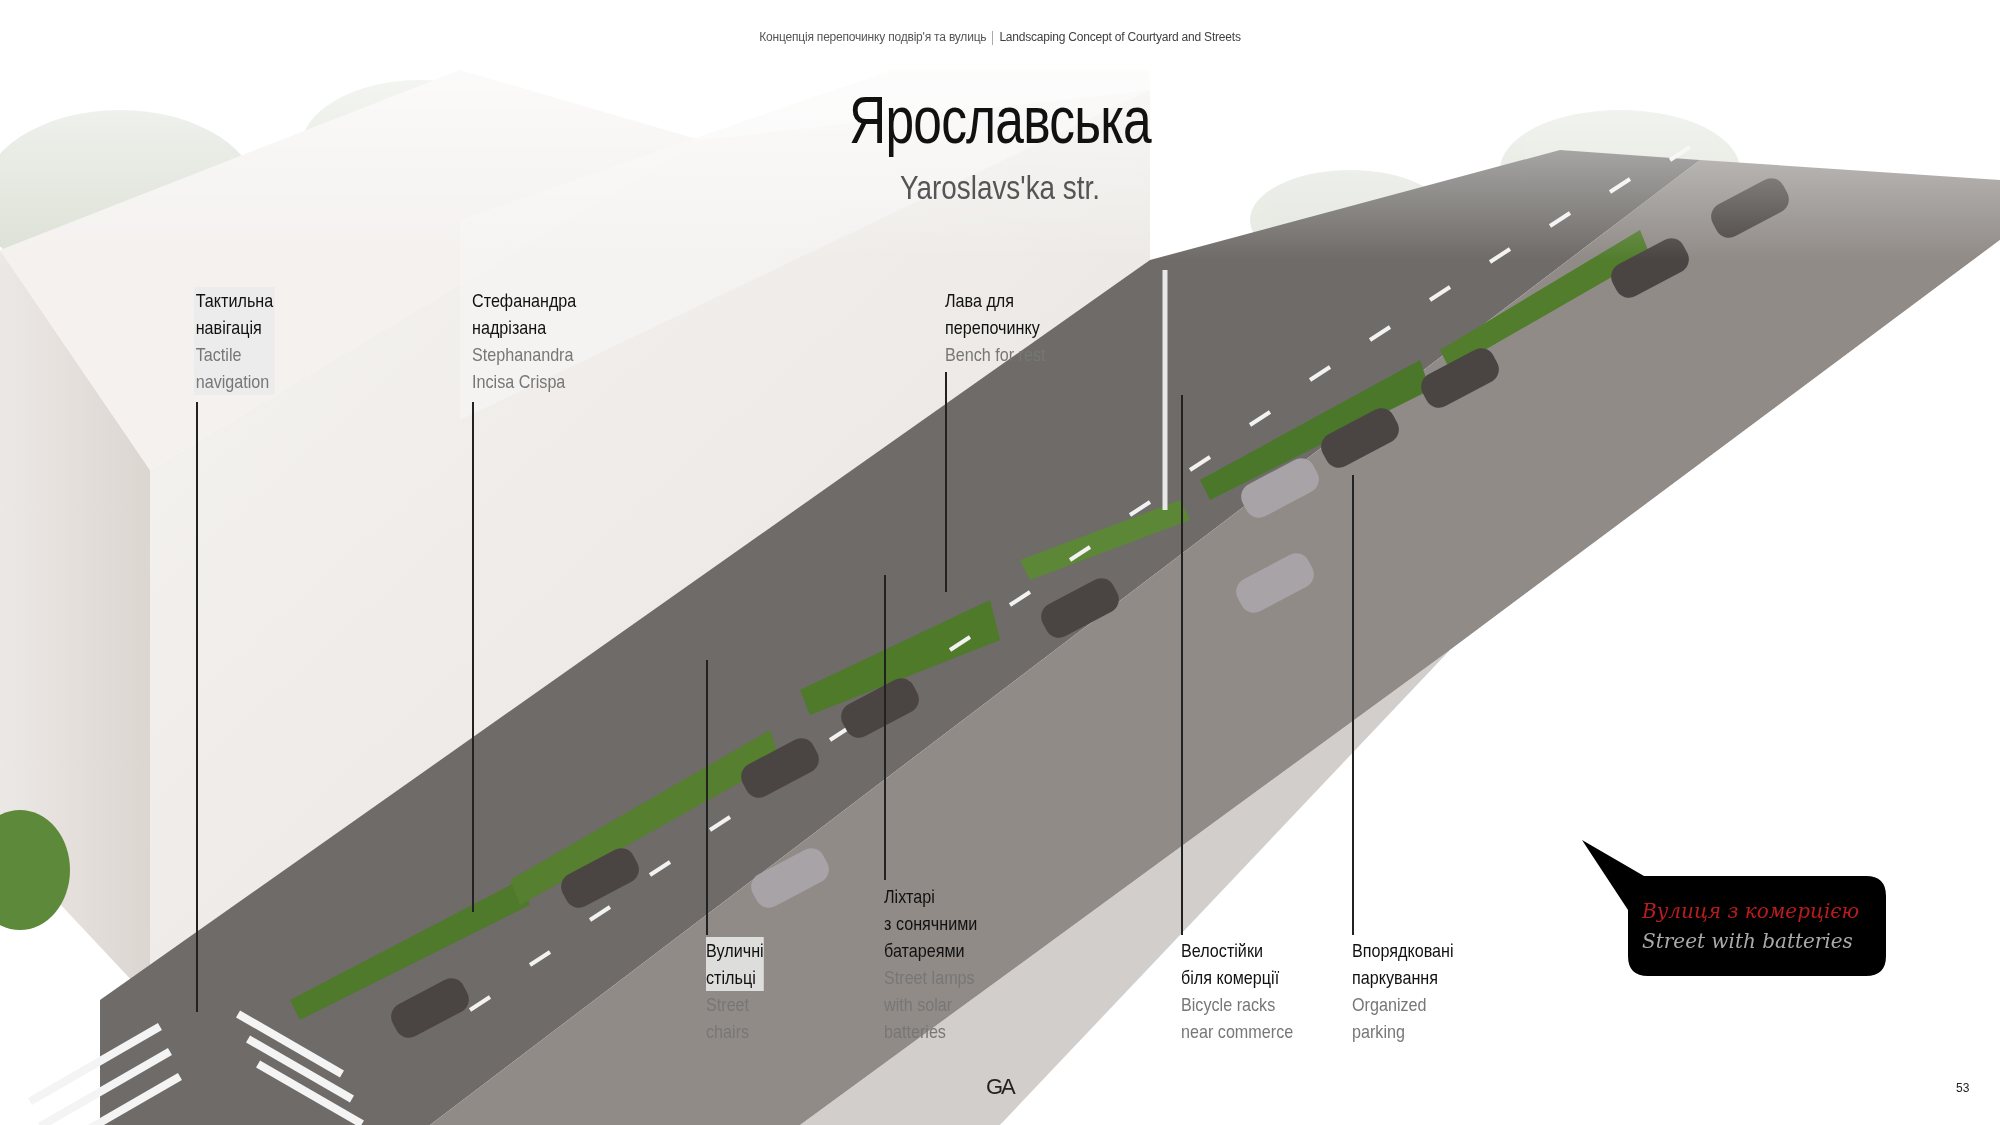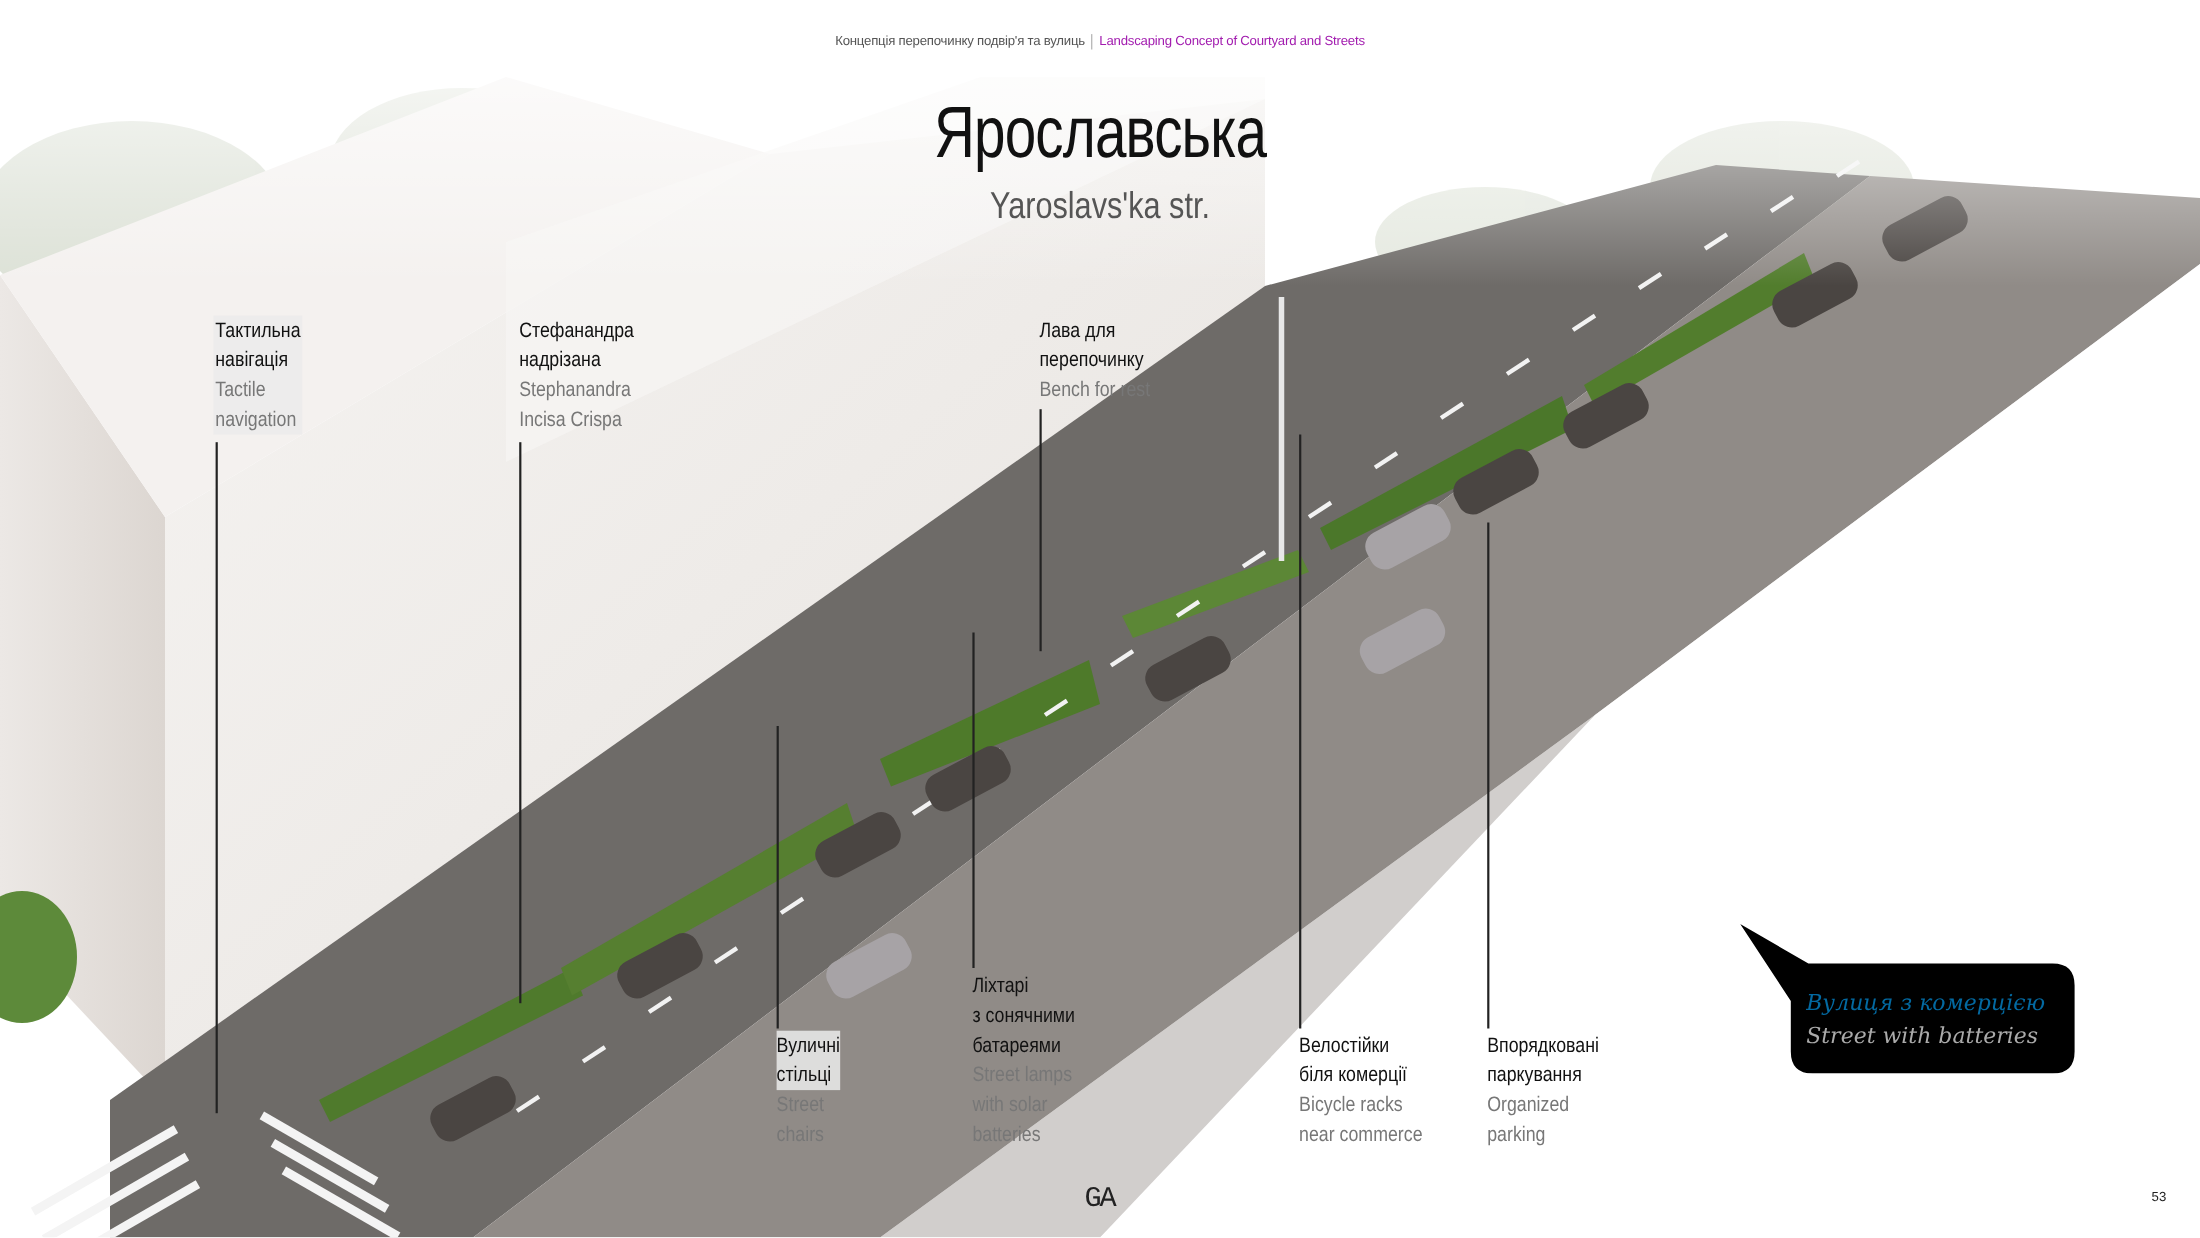--- a/index.html
+++ b/index.html
@@ -2,34 +2,34 @@
 <html><head>
 <meta charset="utf-8">
 <style>
   html, body { margin: 0; padding: 0; }
   body { width: 2000px; height: 1125px; overflow: hidden; background: #ffffff; position: relative; font-family: "Liberation Sans", sans-serif; }
   .page { position: absolute; inset: 0; width: 2000px; height: 1125px; background: #ffffff; }
   .scene { position: absolute; inset: 0; }
   .header { position: absolute; top: 30px; left: 0; width: 2000px; text-align: center; font-size: 12px; font-family: "Liberation Sans Narrow", "Liberation Sans", sans-serif; letter-spacing: -0.2px; }
   .header .ua { color: #555; }
   .header .sep { display: inline-block; width: 1px; height: 14px; background: #aaa; vertical-align: middle; margin: 0 6px; }
-  .header .en { color: #a21caf; margin-top: 13px; }
+  .header .en { color: #404040; margin-top: 13px; }
   .title { position: absolute; top: 82px; left: 0; width: 2000px; text-align: center; font-size: 66px; color: #111; font-family: "Liberation Sans", sans-serif; transform: scaleX(0.78); transform-origin: 1000px 0; letter-spacing: -1px; }
   .subtitle { position: absolute; top: 168px; left: 0; width: 2000px; text-align: center; font-size: 34px; color: #555; transform: scaleX(0.82); transform-origin: 1000px 0; }
   .label { position: absolute; font-size: 19px; line-height: 27px; font-family: "Liberation Sans", sans-serif; transform: scaleX(0.85); transform-origin: 0 0; white-space: nowrap; }
   .label .ua { color: #111; }
   .label .en { color: #777; }
   .label .ua span, .label .en span { display: block; }
   .leader { position: absolute; width: 1.5px; background: #222; }
   .hl { background: rgba(235,235,235,0.85); }
   .badge { position: absolute; left: 1582px; top: 840px; width: 306px; height: 136px; }
   .badge-text { position: absolute; left: 1642px; top: 896px; font-family: "DejaVu Serif", serif; font-style: italic; font-size: 20px; line-height: 30px; }
-  .badge-text .ua { color: #0369a1; display: block; }
+  .badge-text .ua { color: #b91c1c; display: block; }
   .badge-text .en { color: #aaa; display: block; }
-  .logo { position: absolute; left: 986px; top: 1074px; font-size: 26px; color: #222; letter-spacing: -2px; font-family: Liberation Mono, monospace; }
+  .logo { position: absolute; left: 986px; top: 1074px; font-size: 22px; color: #222; letter-spacing: -2px; font-family: Liberation Sans, sans-serif; }
   .pagenum { position: absolute; left: 1956px; top: 1081px; font-size: 12px; color: #222; }
 </style>
 </head>
 <body>
 
 <div class="page">
 
   <svg class="scene" width="2000" height="1125" viewBox="0 0 2000 1125">
     <defs>
       <linearGradient id="fogTop" x1="0" y1="0" x2="0" y2="1">

